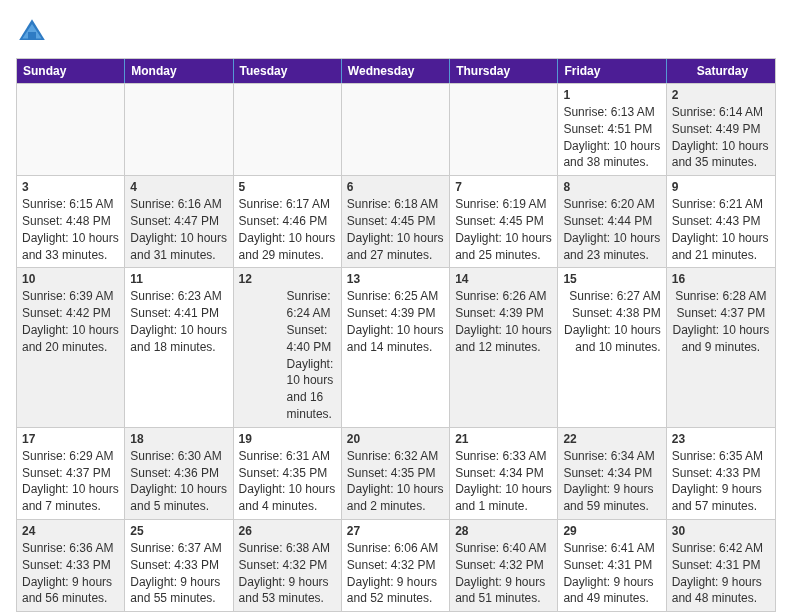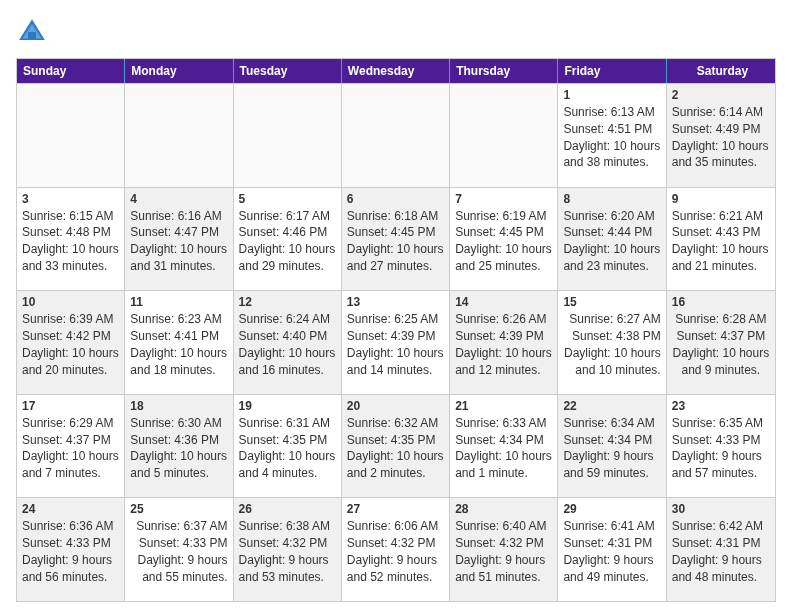--- a/index.html
+++ b/index.html
@@ -229,21 +229,21 @@
           </div>
           <div class="cal-cell">
             <span class="day-number">11</span>
             <div class="day-info" style="white-space: pre-line;">Sunrise: 6:23 AM
 Sunset: 4:41 PM
 Daylight: 10 hours
 and 18 minutes.</div>
           </div>
           <div class="cal-cell shaded">
             <span class="day-number">12</span>
-            <div class="day-info" style="white-space: pre-line;">Sunrise: 6:24 AM
+            <div class="day-info" style="white-space: pre-line; margin-left: 48px;">Sunrise: 6:24 AM
 Sunset: 4:40 PM
 Daylight: 10 hours
 and 16 minutes.</div>
           </div>
           <div class="cal-cell">
             <span class="day-number">13</span>
             <div class="day-info" style="white-space: pre-line;">Sunrise: 6:25 AM
 Sunset: 4:39 PM
 Daylight: 10 hours
 and 14 minutes.</div>
@@ -324,21 +324,21 @@
         <div class="cal-week">
           <div class="cal-cell shaded">
             <span class="day-number">24</span>
             <div class="day-info" style="white-space: pre-line;">Sunrise: 6:36 AM
 Sunset: 4:33 PM
 Daylight: 9 hours
 and 56 minutes.</div>
           </div>
           <div class="cal-cell">
             <span class="day-number">25</span>
-            <div class="day-info" style="white-space: pre-line; text-align: right;">Sunrise: 6:37 AM
+            <div class="day-info" style="white-space: pre-line;">Sunrise: 6:37 AM
 Sunset: 4:33 PM
 Daylight: 9 hours
 and 55 minutes.</div>
           </div>
           <div class="cal-cell shaded">
             <span class="day-number">26</span>
             <div class="day-info" style="white-space: pre-line;">Sunrise: 6:38 AM
 Sunset: 4:32 PM
 Daylight: 9 hours
 and 53 minutes.</div>

